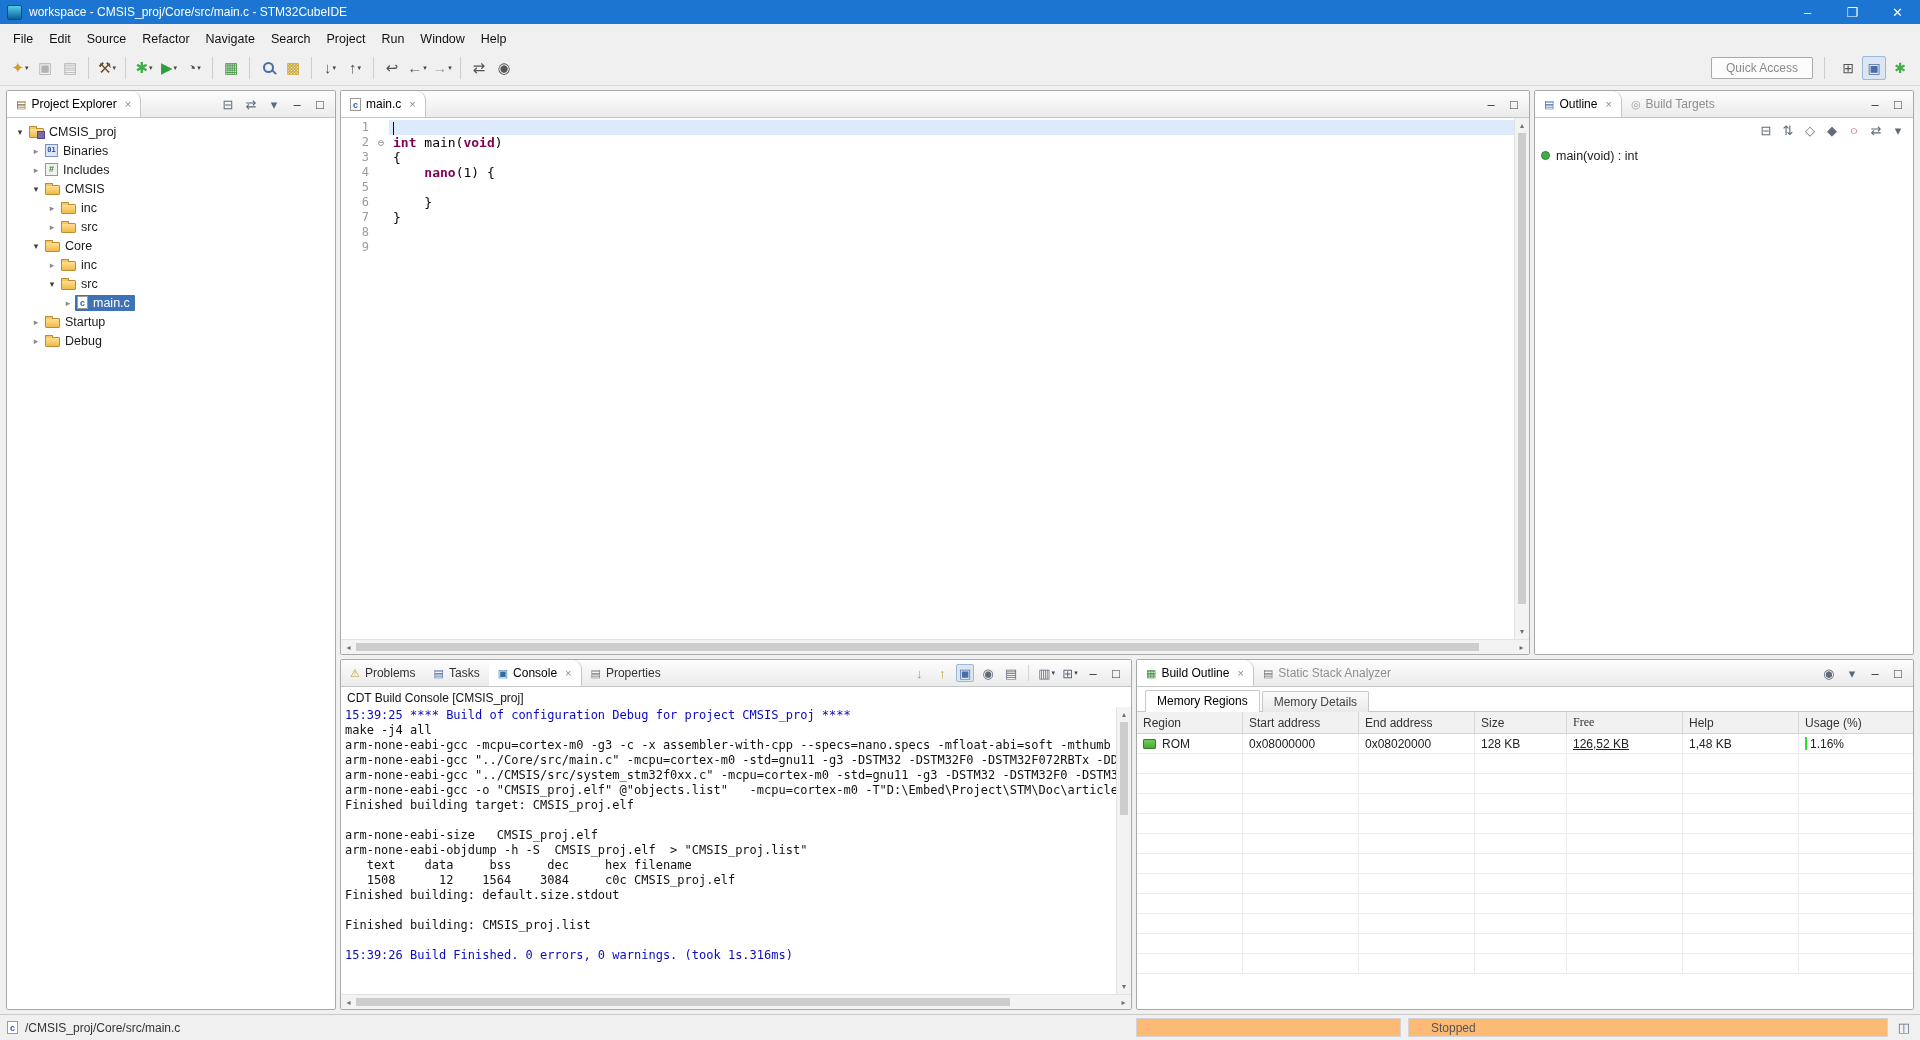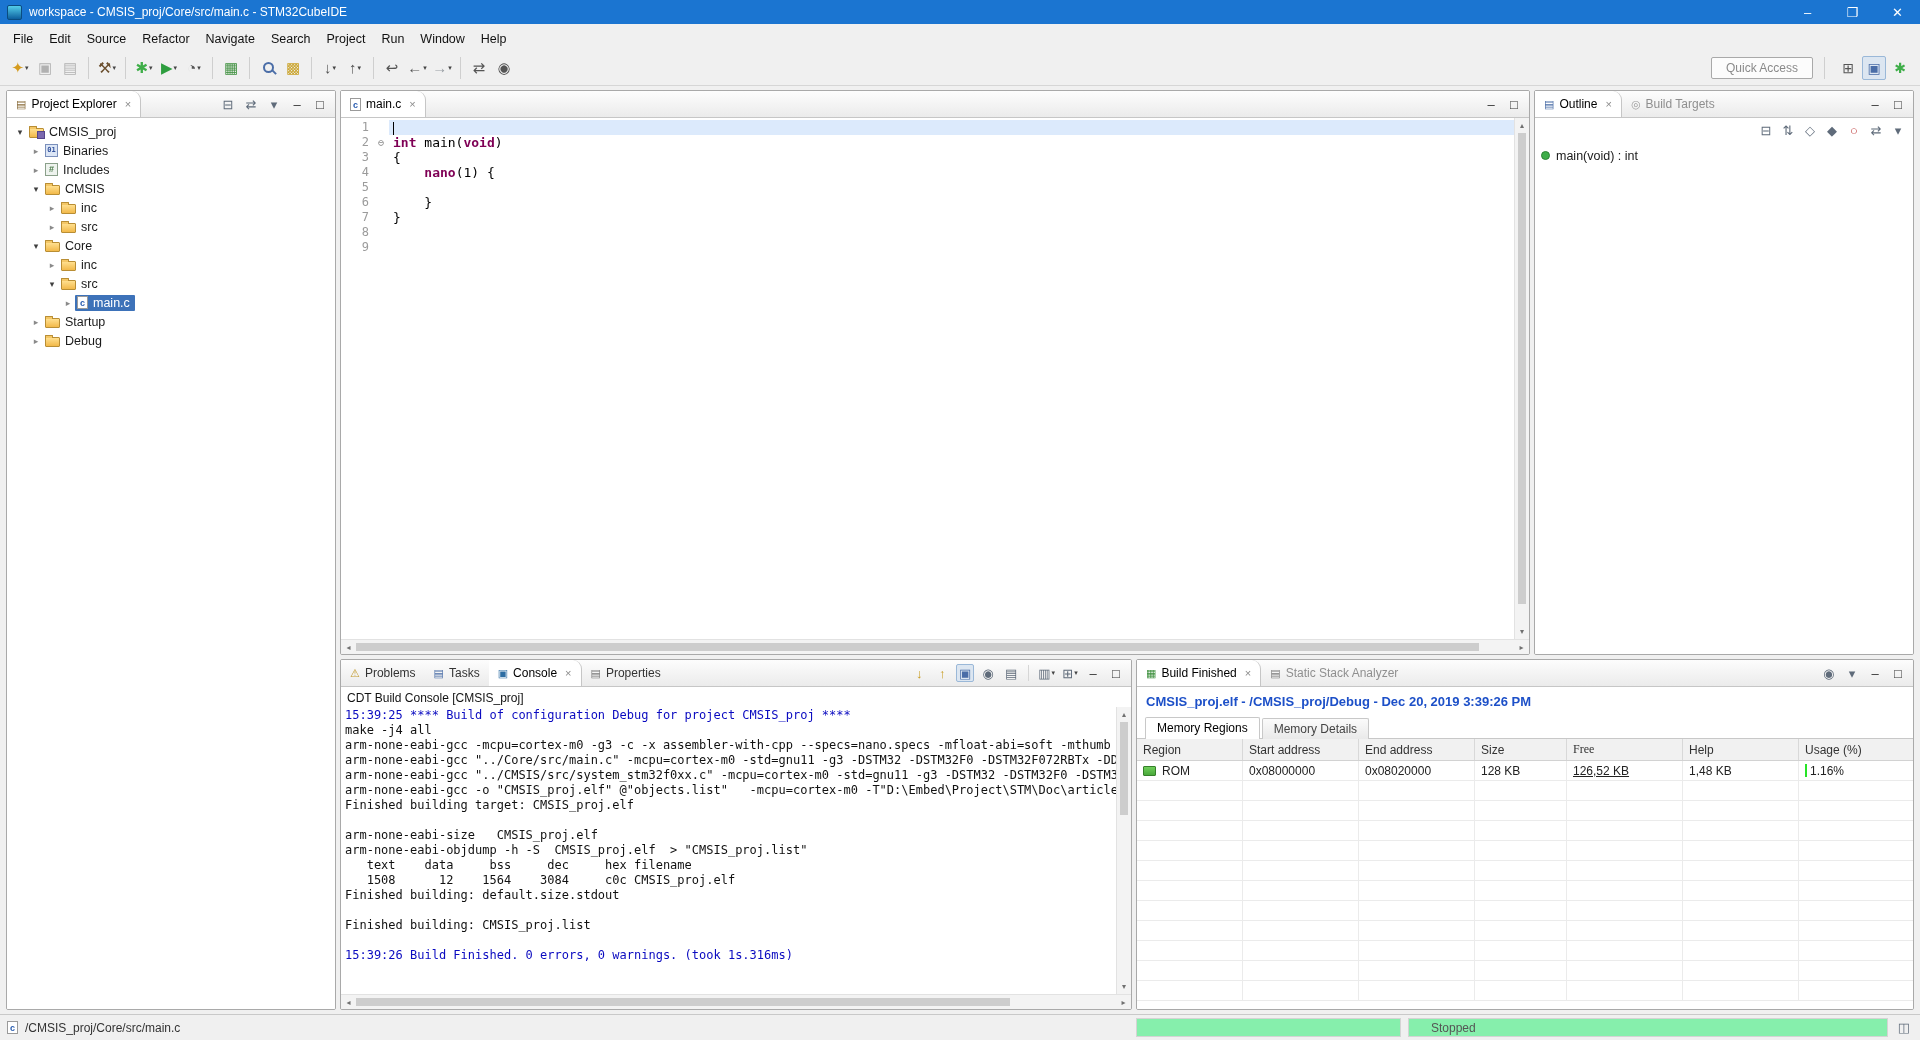--- a/index.html
+++ b/index.html
@@ -124,21 +124,21 @@
   .mtr.mth { background:#f1f1f1; border-bottom:1px solid #d2d2d2; height:22px; color:#333; }
   .mtc { padding:0 6px; border-right:1px solid #ebebeb; height:100%; display:flex; align-items:center; white-space:nowrap; overflow:hidden; flex:0 0 auto; }
   .mth .mtc { border-right:1px solid #d8d8d8; }
   .mtc.grow { flex:1 1 auto; border-right:none; }
   .chip { width:13px; height:10px; background:linear-gradient(#6fce5a,#49a83a); border:1px solid #357f2a; border-radius:1px; margin-right:6px; }
   .ubar { height:13px; background:#27e427; display:inline-block; margin-right:3px; }
 
   
   .statusbar { height:26px; flex:0 0 auto; background:#f0f0f0; border-top:1px solid #c9c9c9; display:flex; align-items:center; padding:0 7px; gap:7px; color:#333; }
   .sb-spacer { flex:1; }
-  .sb-seg { height:19px; border:1px solid #d4d4d4; background:#86efac; display:flex; align-items:center; font-size:12px; color:#555; }
+  .sb-seg { height:19px; border:1px solid #d4d4d4; background:#fdba74; display:flex; align-items:center; font-size:12px; color:#555; }
   .sb-seg.s1 { width:265px; }
   .sb-seg.s2 { width:480px; padding-left:22px; }
 </style>
 </head>
 <body>
 
 <div class="window">
 
   <div class="titlebar">
     <span class="app-icon"></span>
@@ -581,21 +581,21 @@
               </div>
             <span class="sarrow">▸</span>
           </div>
         </div>
 
         <div class="panel analyzer-panel">
           <div class="view-tabbar">
             <div class="tabs-flex" id="analyzer-tabs">
                 <div class="vtab active">
                   <span class="tabicon" style="color: rgb(60, 143, 60);">▦</span>
-                  <span class="tablabel">Build Finished</span>
+                  <span class="tablabel">Build Outline</span>
                   <span class="tab-close">×</span>
                 </div>
                 <div class="vtab dim">
                   <span class="tabicon" style="color: rgb(122, 122, 122);">▤</span>
                   <span class="tablabel">Static Stack Analyzer</span>
                 </div>
               </div>
             <div class="hdr-icons" id="analyzer-icons">
                 <span class="hico">
                   <span class="glyph">◉</span>
@@ -604,21 +604,20 @@
                   <span class="glyph">▾</span>
                 </span>
                 <span class="hico">
                   <span class="glyph" style="color: rgb(51, 51, 51);">–</span>
                 </span>
                 <span class="hico">
                   <span class="glyph" style="color: rgb(51, 51, 51);">□</span>
                 </span>
               </div>
           </div>
-          <div class="analyzer-header">CMSIS_proj.elf - /CMSIS_proj/Debug - Dec 20, 2019 3:39:26 PM</div>
           <div class="analyzer-subtabs" id="analyzer-subtabs">
               <div class="subtab active">Memory Regions</div>
               <div class="subtab">Memory Details</div>
             </div>
           <div class="mem-table" id="mem-table">
               <div class="mtr mth">
                 <span class="mtc" style="width: 106px;">Region</span>
                 <span class="mtc" style="width: 116px;">Start address</span>
                 <span class="mtc" style="width: 116px;">End address</span>
                 <span class="mtc" style="width: 92px;">Size</span>

